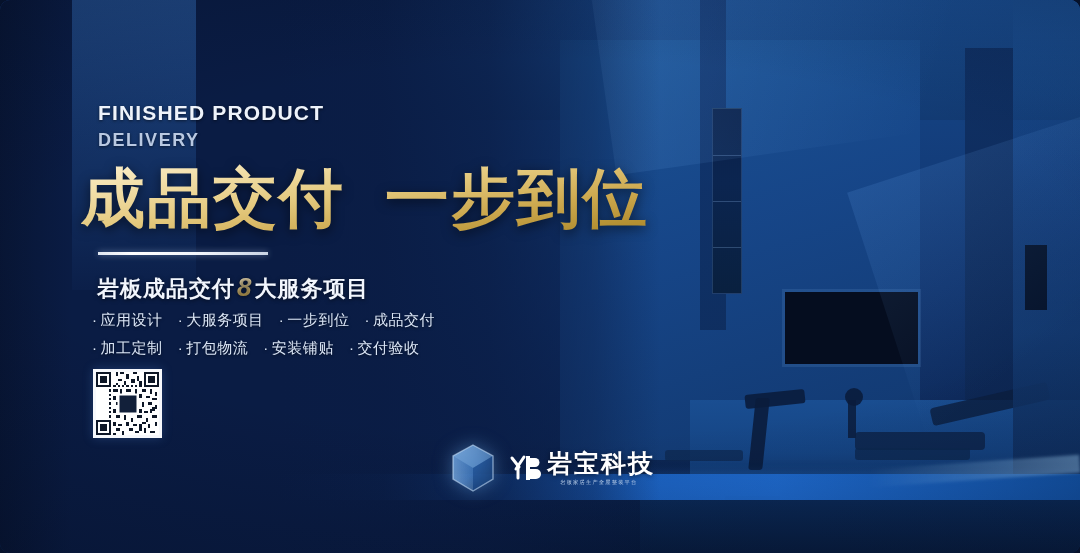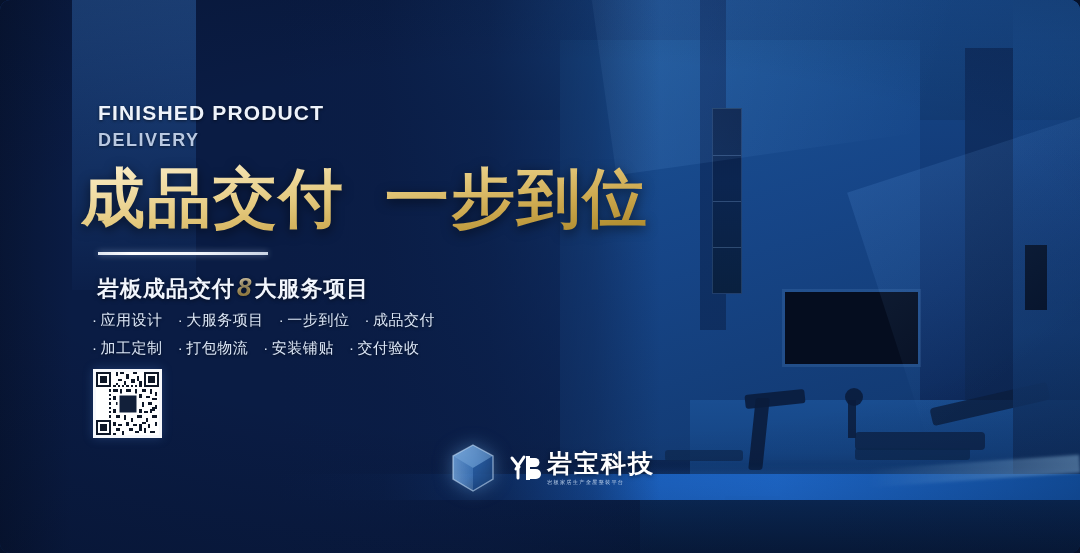--- a/index.html
+++ b/index.html
@@ -246,21 +246,21 @@
   .qr-inner{position:relative;width:100%;height:100%;background:#fff;}
   .qr-inner svg{display:block;width:100%;height:100%;}
   .qr-logo{
     position:absolute;left:50%;top:50%;transform:translate(-50%,-50%);
     width:17px;height:17px;background:#12203a;border:2px solid #fff;border-radius:2px;
   }
 
   
   .brand{
     position:absolute;left:447px;top:441px;
-    display:flex;align-items:center;gap:6px;
+    display:flex;align-items:center;gap:6px;text-align:center;
   }
   .brand-cube{
     position:relative;width:52px;height:54px;
   }
   .brand-cube svg{display:block;filter:drop-shadow(0 0 9px rgba(120,190,255,.55));}
   .brand-mark{width:34px;height:34px;margin-left:2px;}
   .brand-mark svg{display:block;}
   .brand-text{display:flex;flex-direction:column;line-height:1;}
   .brand-name{
     font-size:25px;font-weight:bold;color:#ffffff;letter-spacing:.08em;

